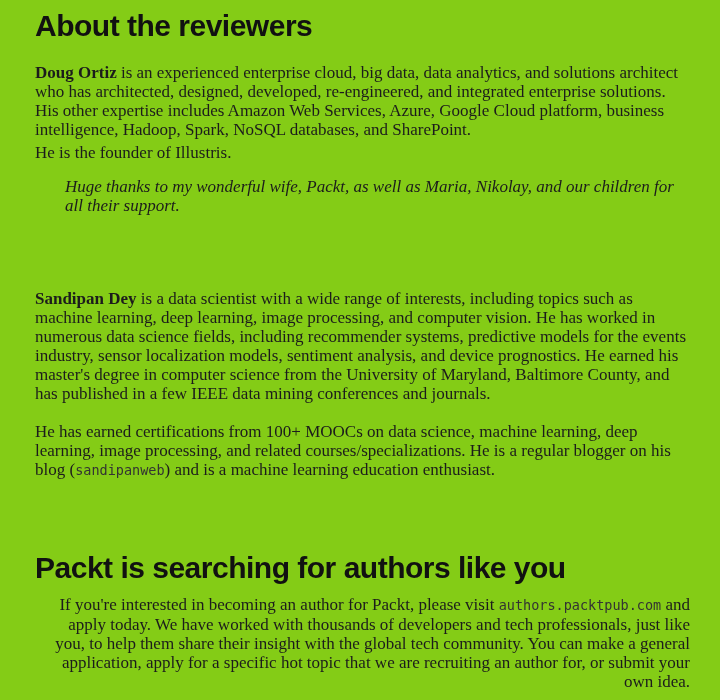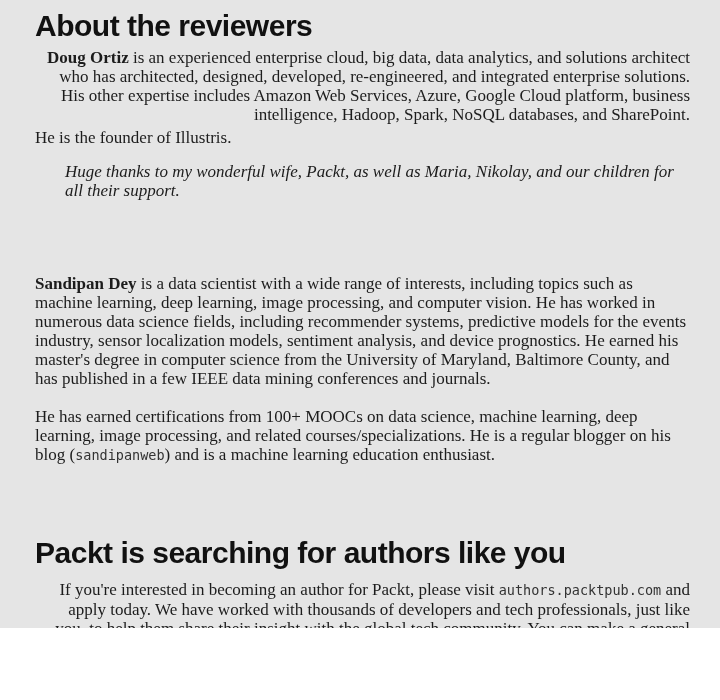--- a/index.html
+++ b/index.html
@@ -3,22 +3,22 @@
 <meta charset="utf-8">
 <style>
   html, body {
     margin: 0;
     padding: 0;
     background: #ffffff;
   }
   .page {
     position: relative;
     width: 720px;
-    height: 628px;
-    background: #e5e5e5;
+    height: 700px;
+    background: #84cc16;
     color: #1c1c1c;
     overflow: hidden;
     box-sizing: border-box;
     padding: 0 35px 0 35px;
     font-family: "Liberation Serif", serif;
     font-size: 17px;
     line-height: 19px;
     text-align: left;
   }
   .content {
@@ -32,21 +32,21 @@
     letter-spacing: -0.5px;
     color: #111111;
     margin: 8px 0 0 0;
   }
   h1.cta-heading {
     margin-top: 70px;
   }
   p {
     margin: 0;
   }
-  .para-first { margin-top: 4px; text-align: right; }
+  .para-first { margin-top: 19px; }
   .para-follow { margin-top: 4px; }
   .reviewer-name {
     font-weight: bold;
   }
   .dedication {
     margin: 15px 10px 0 30px;
     font-style: italic;
   }
   .second-reviewer { margin-top: 74px; }
   .certs { margin-top: 19px; }

